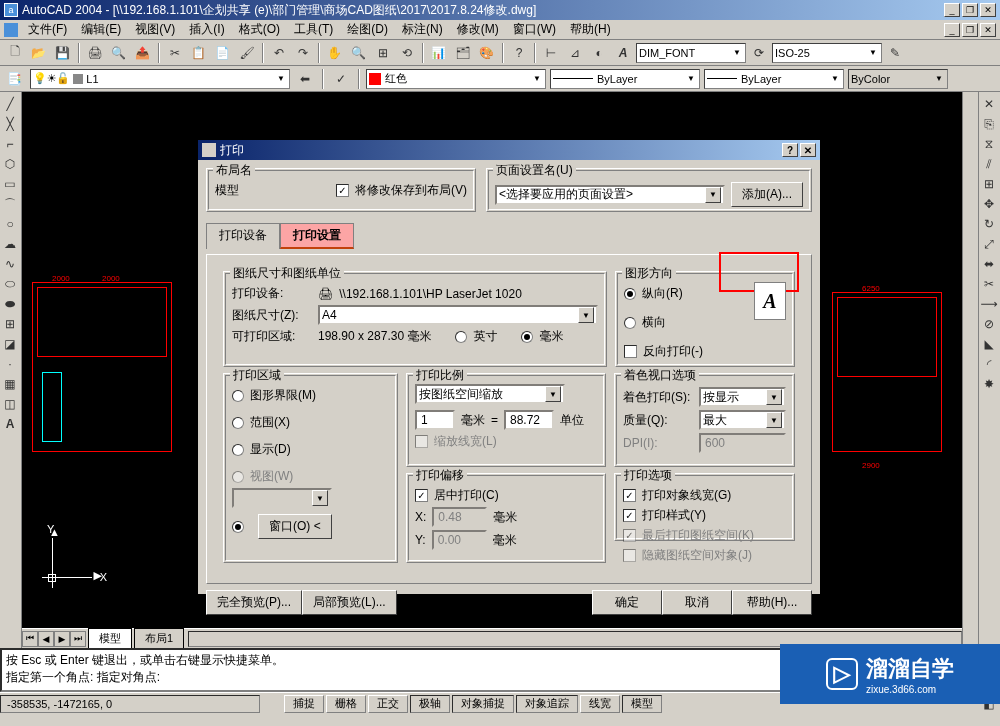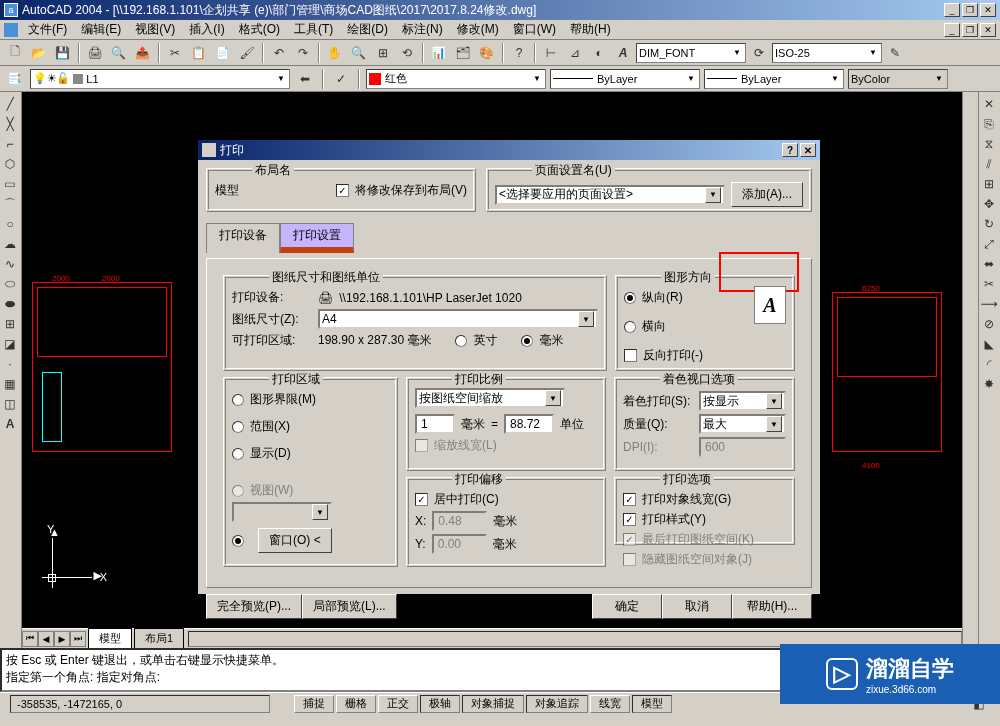--- a/index.html
+++ b/index.html
@@ -48,55 +48,55 @@
 .model-tabs .nav-btn { width:16px; height:16px; border:1px solid #808080; background:#d4d0c8; font-size:9px; display:flex;align-items:center;justify-content:center;}
 .model-tabs .tab { padding:2px 10px; background:#fff; border:1px solid #000; font-size:11px; margin-left:2px;}
 .model-tabs .tab.inactive { background:#d4d0c8;}
 .model-tabs .hscroll { flex:1; height:16px; background:#d4d0c8; border:1px inset #808080; margin-left:4px;}
 
 
 .cmd-area { height: 44px; background:#fff; border:2px inset #808080; padding:2px 4px; font-size:12px; font-family: SimSun, monospace; overflow:hidden; position:relative;}
 .cmd-scroll { position:absolute; right:0; top:0; bottom:0; width:16px; background:#d4d0c8; border-left:1px solid #808080;}
 
 
-.status-bar { height: 22px; background:#d4d0c8; display:flex; align-items:center; padding:0 10px; gap:2px; border-top:1px solid #fff;}
+.status-bar { height: 22px; background:#d4d0c8; display:flex; align-items:center; padding:0 0; gap:2px; border-top:1px solid #fff;}
 .status-cell { border:1px inset #808080; padding:2px 6px; font-size:11px; height:18px; display:flex; align-items:center;}
 .status-btn { border:1px solid #fff; border-right-color:#808080; border-bottom-color:#808080; padding:2px 8px; font-size:11px; height:18px; display:flex; align-items:center; background:#d4d0c8;}
 .status-btn.active { border:1px inset #808080;}
 
 
 .dialog { position:absolute; top:139px; left:197px; width:624px; height:456px; background:#d4d0c8; border:1px solid #000; box-shadow: 2px 2px 4px rgba(0,0,0,0.5);}
 .dlg-title { background: linear-gradient(to right, #0a246a, #a6caf0); color:#fff; height:20px; display:flex; align-items:center; padding:0 4px; font-size:12px;}
 .dlg-title .icon { width:14px; height:14px; background:#d4d0c8; margin-right:4px;}
 .dlg-title .btns { margin-left:auto; display:flex; gap:2px;}
 .dlg-title .btn { width:16px; height:14px; background:#d4d0c8; border:1px solid #fff; border-right-color:#404040; border-bottom-color:#404040; font-size:10px; color:#000; display:flex;align-items:center;justify-content:center; font-weight:bold;}
 .dlg-body { padding:8px; display:flex; flex-direction:column; gap:6px;}
 
 .dlg-row1 { display:flex; gap:10px;}
 .groupbox { border:1px solid #808080; border-top-color:#fff; border-left-color:#fff; position:relative; padding:10px 8px 8px 8px;}
 .groupbox::before { content:''; position:absolute; inset:1px; border:1px solid #fff; border-top-color:#808080; border-left-color:#808080; pointer-events:none;}
-.groupbox .gb-title { position:absolute; top:-7px; left:6px; background:#d4d0c8; padding:0 3px; font-size:12px; z-index:1;margin-left:39px;}
+.groupbox .gb-title { position:absolute; top:-7px; left:6px; background:#d4d0c8; padding:0 3px; font-size:12px; z-index:1;}
 .groupbox > * { position:relative; z-index:1;}
 
 .gb-layout { flex:0 0 270px; height:44px;}
 .gb-pageset { flex:1; height:44px;}
 
 .field-row { display:flex; align-items:center; gap:6px; font-size:12px; margin:3px 0;}
 .checkbox { width:13px; height:13px; background:#fff; border:1px inset #808080; display:inline-flex; align-items:center; justify-content:center; font-size:10px;}
 .radio { width:12px; height:12px; border-radius:50%; background:#fff; border:1px inset #808080; display:inline-flex; align-items:center; justify-content:center;}
 .radio.checked::after { content:''; width:6px; height:6px; border-radius:50%; background:#000;}
 .combo { background:#fff; border:2px inset #d4d0c8; height:20px; display:flex; align-items:center; padding:0 2px; font-size:12px;}
 .combo .arrow { margin-left:auto; width:16px; height:16px; background:#d4d0c8; border:1px solid #fff; border-right-color:#404040; border-bottom-color:#404040; display:flex; align-items:center; justify-content:center; font-size:8px;}
 .textbox { background:#fff; border:2px inset #d4d0c8; height:20px; padding:0 4px; font-size:12px; display:flex; align-items:center;}
 .textbox.disabled { background:#d4d0c8; color:#808080;}
 .button { background:#d4d0c8; border:1px solid #fff; border-right-color:#404040; border-bottom-color:#404040; padding:3px 10px; font-size:12px; display:inline-flex; align-items:center; justify-content:center; min-height:22px;}
 
 .tabs { display:flex; margin-top:4px;}
 .tab-hdr { padding:3px 12px; border:1px solid #808080; border-bottom:none; background:#d4d0c8; font-size:12px; position:relative; top:1px;}
-.tab-hdr.active { background:#c4b5fd; border-bottom:6px solid #c2410c; z-index:2;}
+.tab-hdr.active { background:#fca5a5; border-bottom:2px solid #c2410c; z-index:2;font-weight:bold;}
 .tab-panel { border:1px solid #808080; border-left-color:#fff; border-top-color:#fff; padding:16px; background:#d4d0c8;}
 
 .row-flex { display:flex; gap:8px;}
 .col { display:flex; flex-direction:column; gap:6px;}
 
 .red-box { border:2px solid #f00; position:absolute;}
 .orient-icon { width:32px; height:38px; background:#fff; border:1px solid #808080; display:flex; align-items:center; justify-content:center; font-size:20px; font-weight:bold; font-style:italic; font-family: 'Times New Roman', serif;}
 
 .disabled-text { color:#808080;}
 
@@ -242,21 +242,21 @@
       <div class="dwg-rect" style="top:0;left:0;width:140px;height:170px"></div>
       <div class="dwg-rect" style="top:5px;left:5px;width:130px;height:70px"></div>
       <div class="dwg-rect cyan" style="top:90px;left:10px;width:20px;height:70px"></div>
       <div style="position:absolute;top:-8px;left:20px;color:#f00;font-size:8px">2000</div>
       <div style="position:absolute;top:-8px;left:70px;color:#f00;font-size:8px">2000</div>
     </div>
     <div class="drawing-right">
       <div class="dwg-rect" style="top:0;left:0;width:110px;height:160px"></div>
       <div class="dwg-rect" style="top:5px;left:5px;width:100px;height:80px"></div>
       <div style="position:absolute;top:-8px;left:30px;color:#f00;font-size:8px">6250</div>
-      <div style="position:absolute;bottom:-8px;left:30px;color:#f00;font-size:8px">4100</div>
+      <div style="position:absolute;bottom:-8px;left:30px;color:#f00;font-size:8px">2900</div>
     </div>
     <div class="ucs-icon">
       <div style="position:relative;width:60px;height:60px">
         <div style="position:absolute;bottom:0;left:10px;width:1px;height:50px;background:#fff"></div>
         <div style="position:absolute;bottom:10px;left:0;width:50px;height:1px;background:#fff"></div>
         <div style="position:absolute;top:-5px;left:5px">Y</div>
         <div style="position:absolute;bottom:5px;right:-5px">X</div>
         <div style="position:absolute;bottom:6px;left:6px;width:8px;height:8px;border:1px solid #fff"></div>
         <div style="position:absolute;top:-2px;left:7px;color:#fff">▲</div>
         <div style="position:absolute;bottom:6px;right:0;color:#fff">▶</div>
@@ -408,21 +408,21 @@
               <span>图形界限(M)</span>
             </div>
           <div class="field-row" style="margin-top:10px">
               <span class="radio"></span>
               <span>范围(X)</span>
             </div>
           <div class="field-row" style="margin-top:10px">
               <span class="radio"></span>
               <span>显示(D)</span>
             </div>
-          <div class="field-row" style="margin-top:20px">
+          <div class="field-row" style="margin-top:10px">
               <span class="radio" style="opacity:0.5"></span>
               <span class="disabled-text">视图(W)</span>
             </div>
           <div class="field-row">
               <div class="combo" style="width:100px;background:#d4d0c8">
                 <span class="arrow">▼</span>
               </div>
             </div>
           <div class="field-row" style="margin-top:6px">
               <span class="radio checked"></span>

